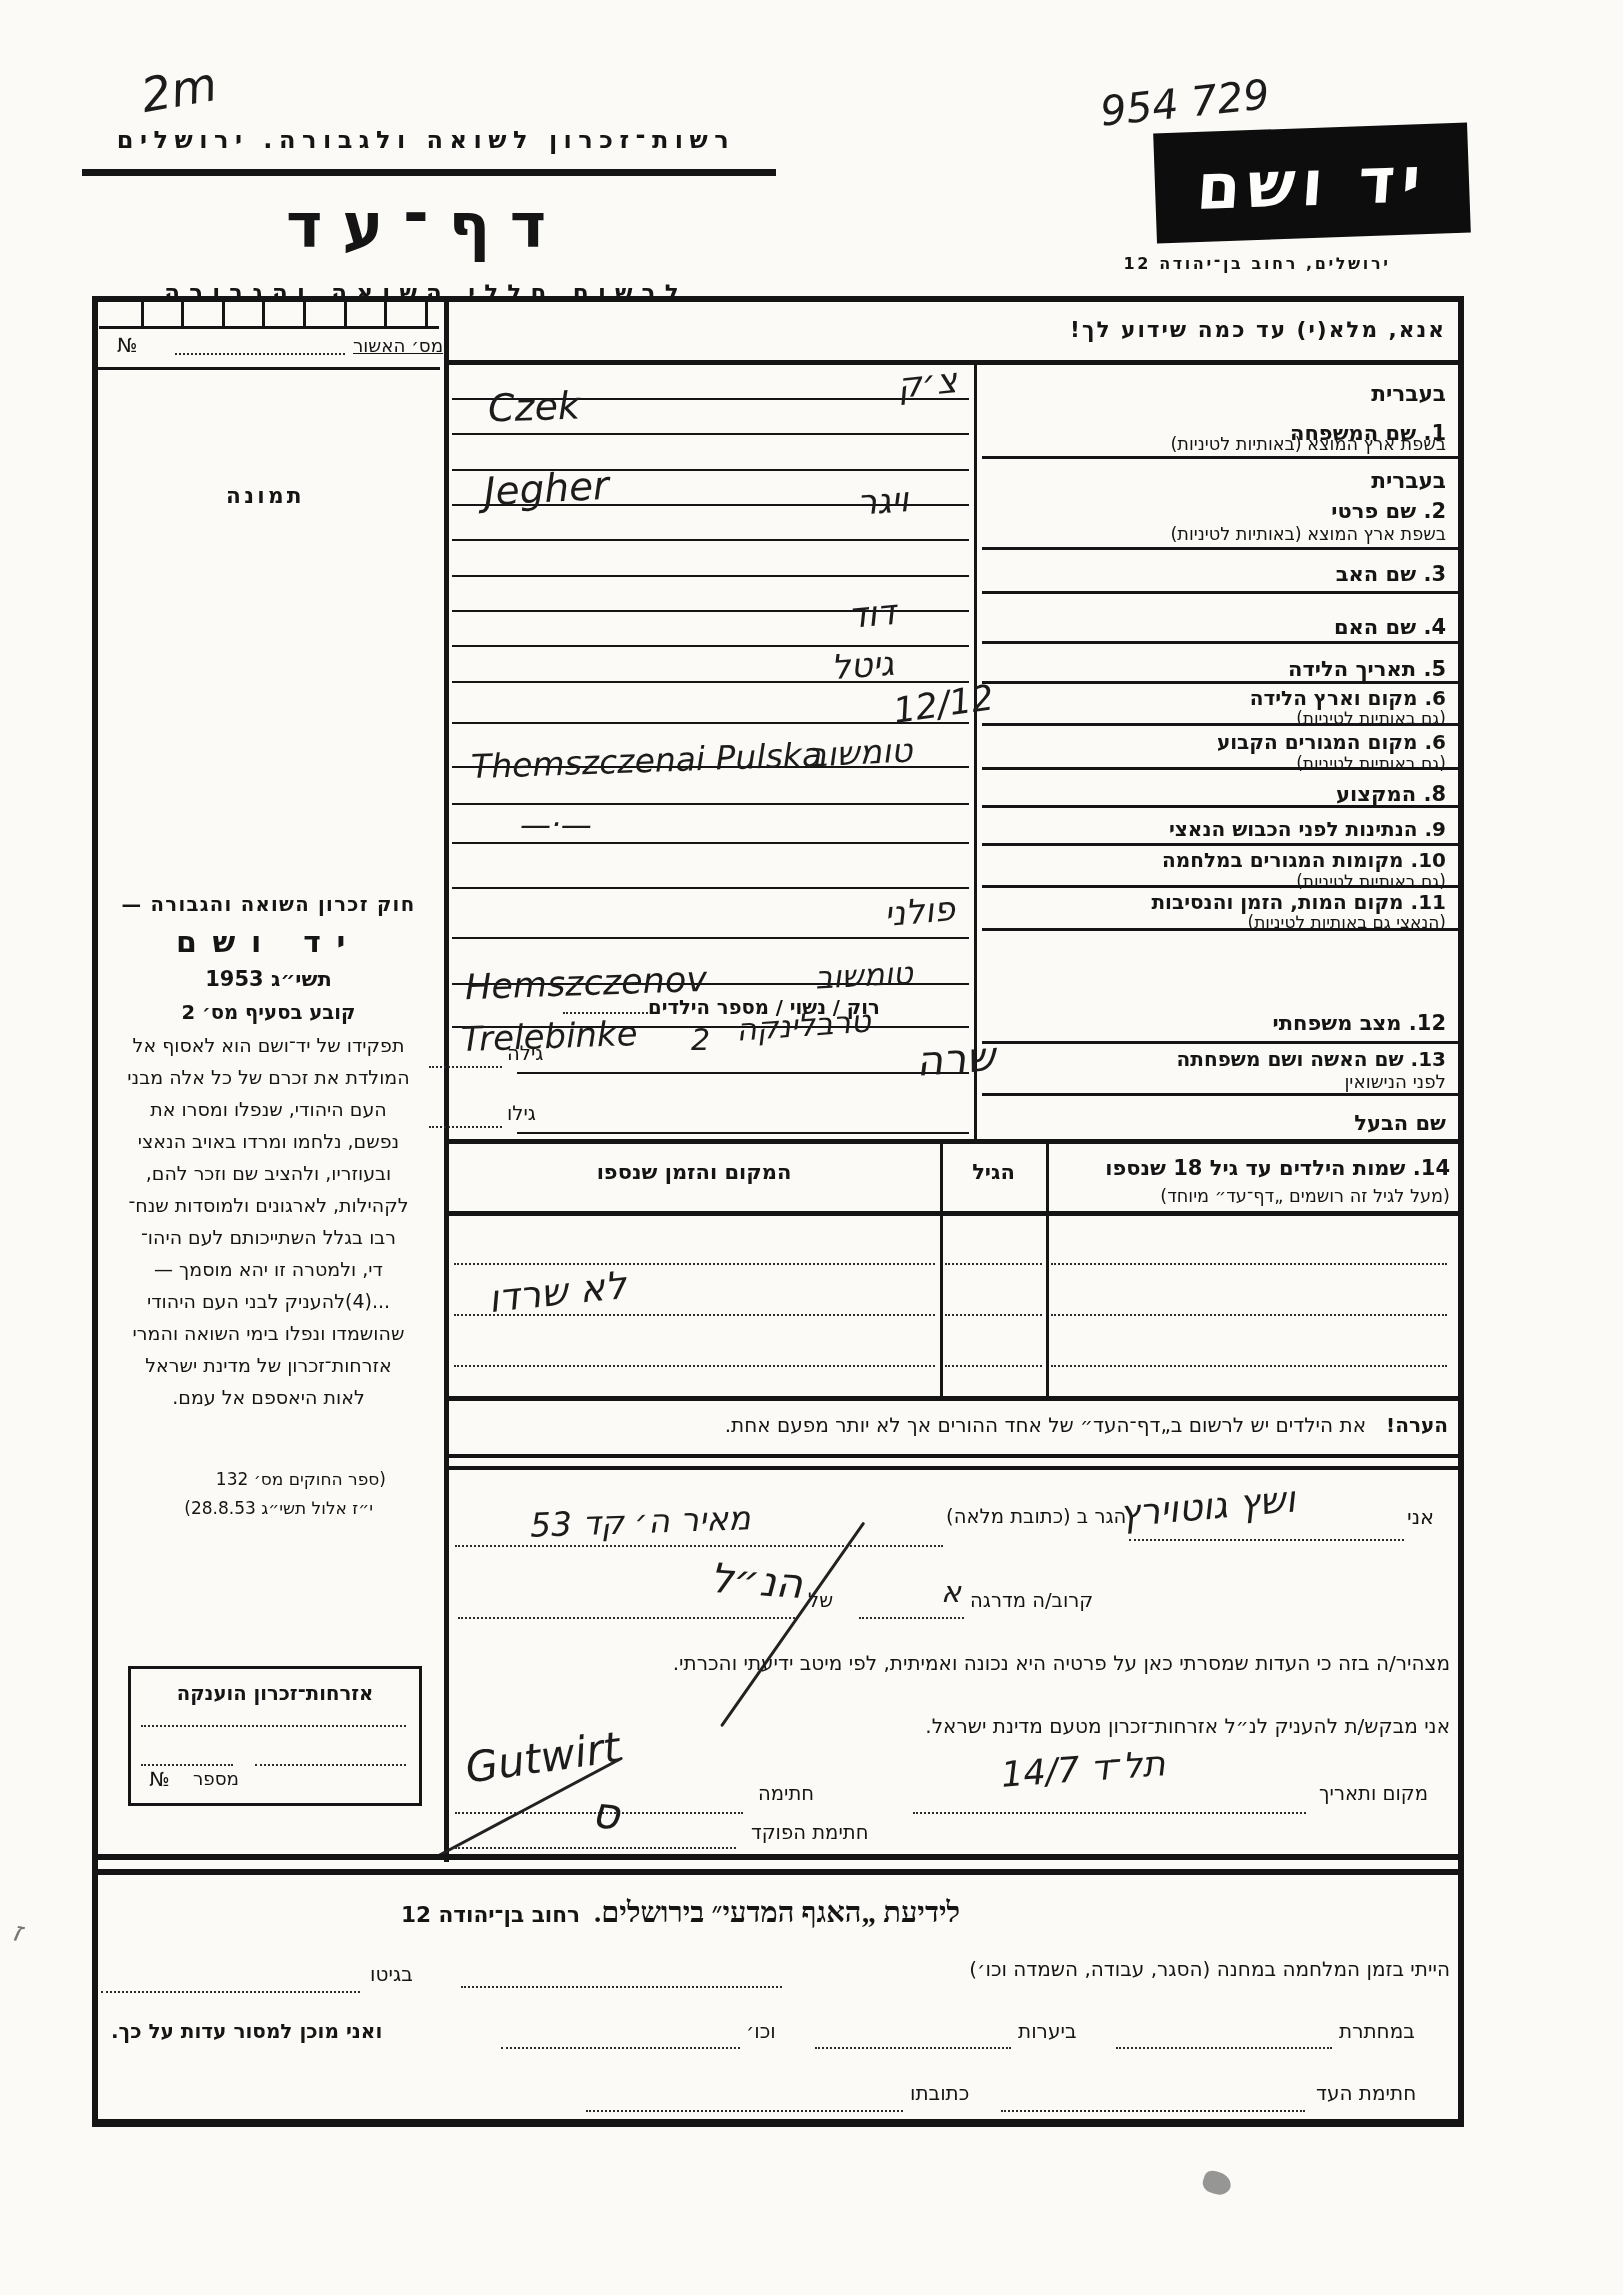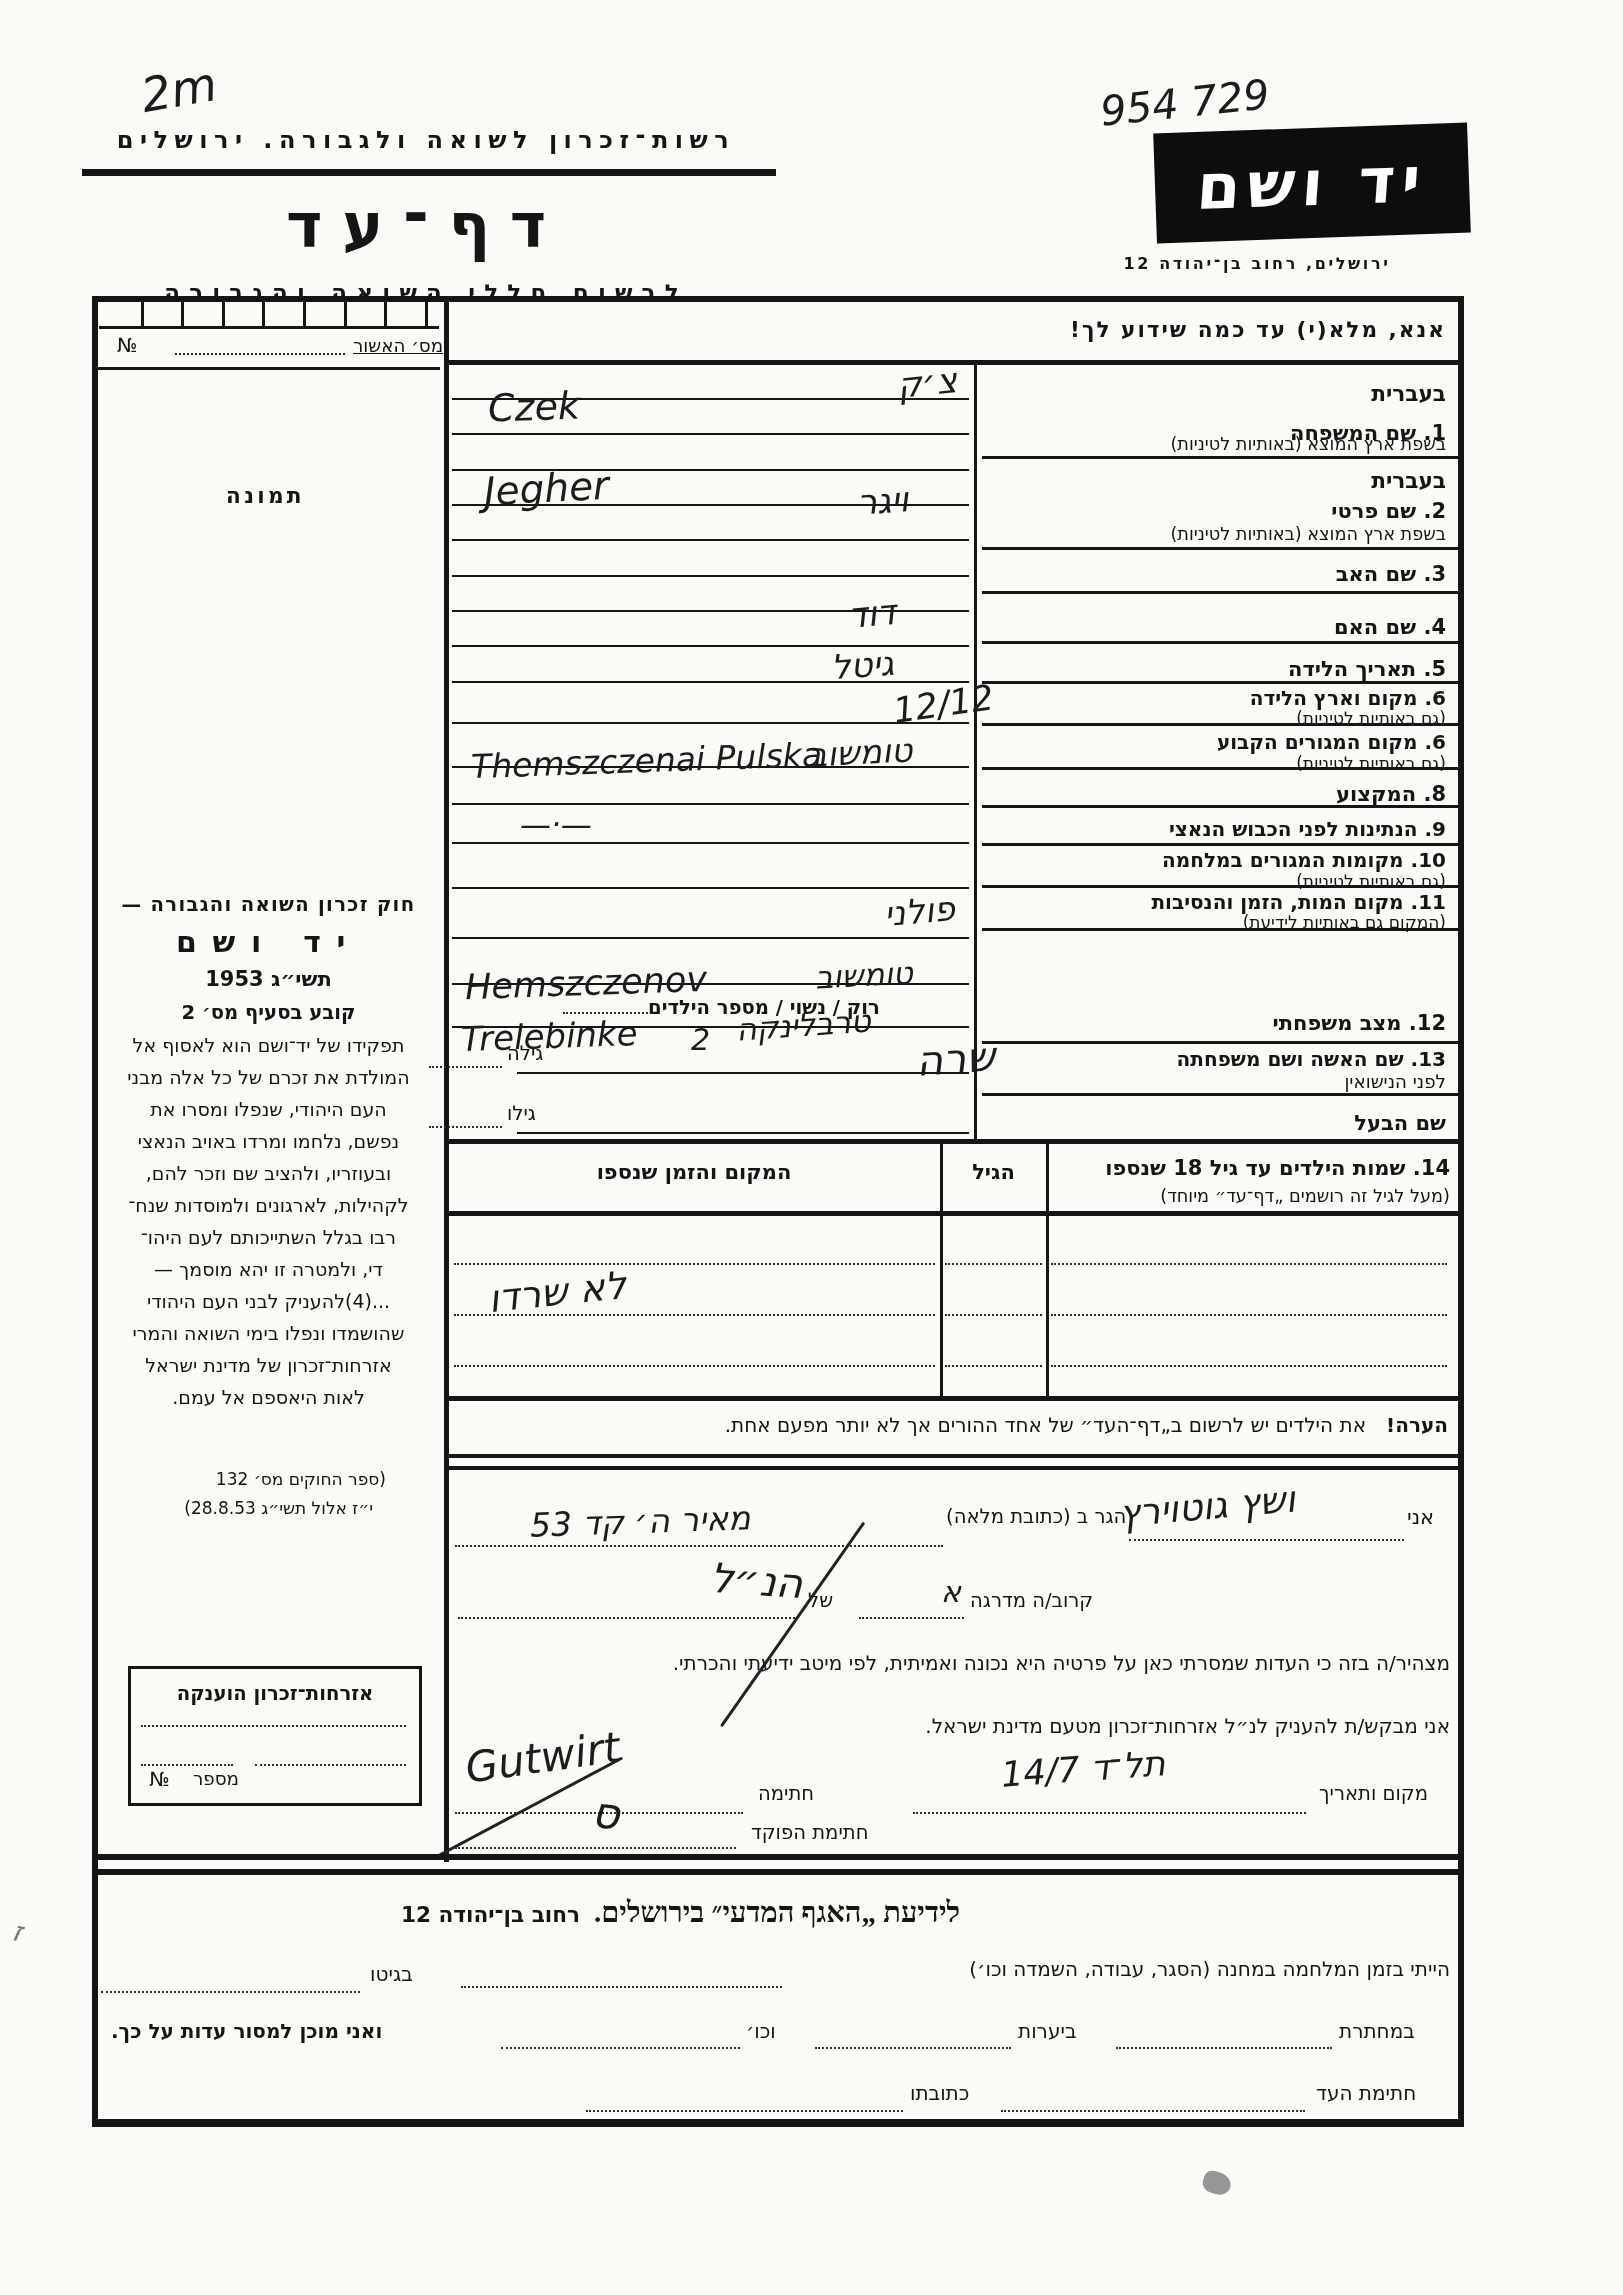--- a/index.html
+++ b/index.html
@@ -97,21 +97,21 @@
 <div class="rule" style="left:982px;top:805px;width:478px;height:2.6px;"></div>
 
 <div class="a he b rt" style="left:988px;top:817px;width:458px;font-size:20px;">9. הנתינות לפני הכבוש הנאצי</div>
 <div class="rule" style="left:982px;top:843px;width:478px;height:2.6px;"></div>
 
 <div class="a he b rt" style="left:988px;top:848px;width:458px;font-size:20px;">10. מקומות המגורים במלחמה</div>
 <div class="a he rt" style="left:988px;top:871px;width:458px;font-size:17px;">(גם באותיות לטיניות)</div>
 <div class="rule" style="left:982px;top:885px;width:478px;height:2.6px;"></div>
 
 <div class="a he b rt" style="left:988px;top:890px;width:458px;font-size:20px;">11. מקום המות, הזמן והנסיבות</div>
-<div class="a he rt" style="left:988px;top:912px;width:458px;font-size:17px;">(המקום גם באותיות לידיעת)</div>
+<div class="a he rt" style="left:988px;top:912px;width:458px;font-size:17px;">(הנאצי גם באותיות לטיניות)</div>
 <div class="rule" style="left:982px;top:928px;width:478px;height:2.6px;"></div>
 
 <div class="a he b rt" style="left:988px;top:1011px;width:458px;font-size:21px;">12. מצב משפחתי</div>
 <div class="rule" style="left:982px;top:1041px;width:478px;height:2.6px;"></div>
 
 <div class="a he b rt" style="left:988px;top:1047px;width:458px;font-size:20px;">13. שם האשה ושם משפחתה</div>
 <div class="a he rt" style="left:988px;top:1071px;width:458px;font-size:18.3px;">לפני הנישואין</div>
 <div class="rule" style="left:982px;top:1093px;width:478px;height:2.6px;"></div>
 
 <div class="a he b rt" style="left:988px;top:1111px;width:458px;font-size:21px;">שם הבעל</div>

